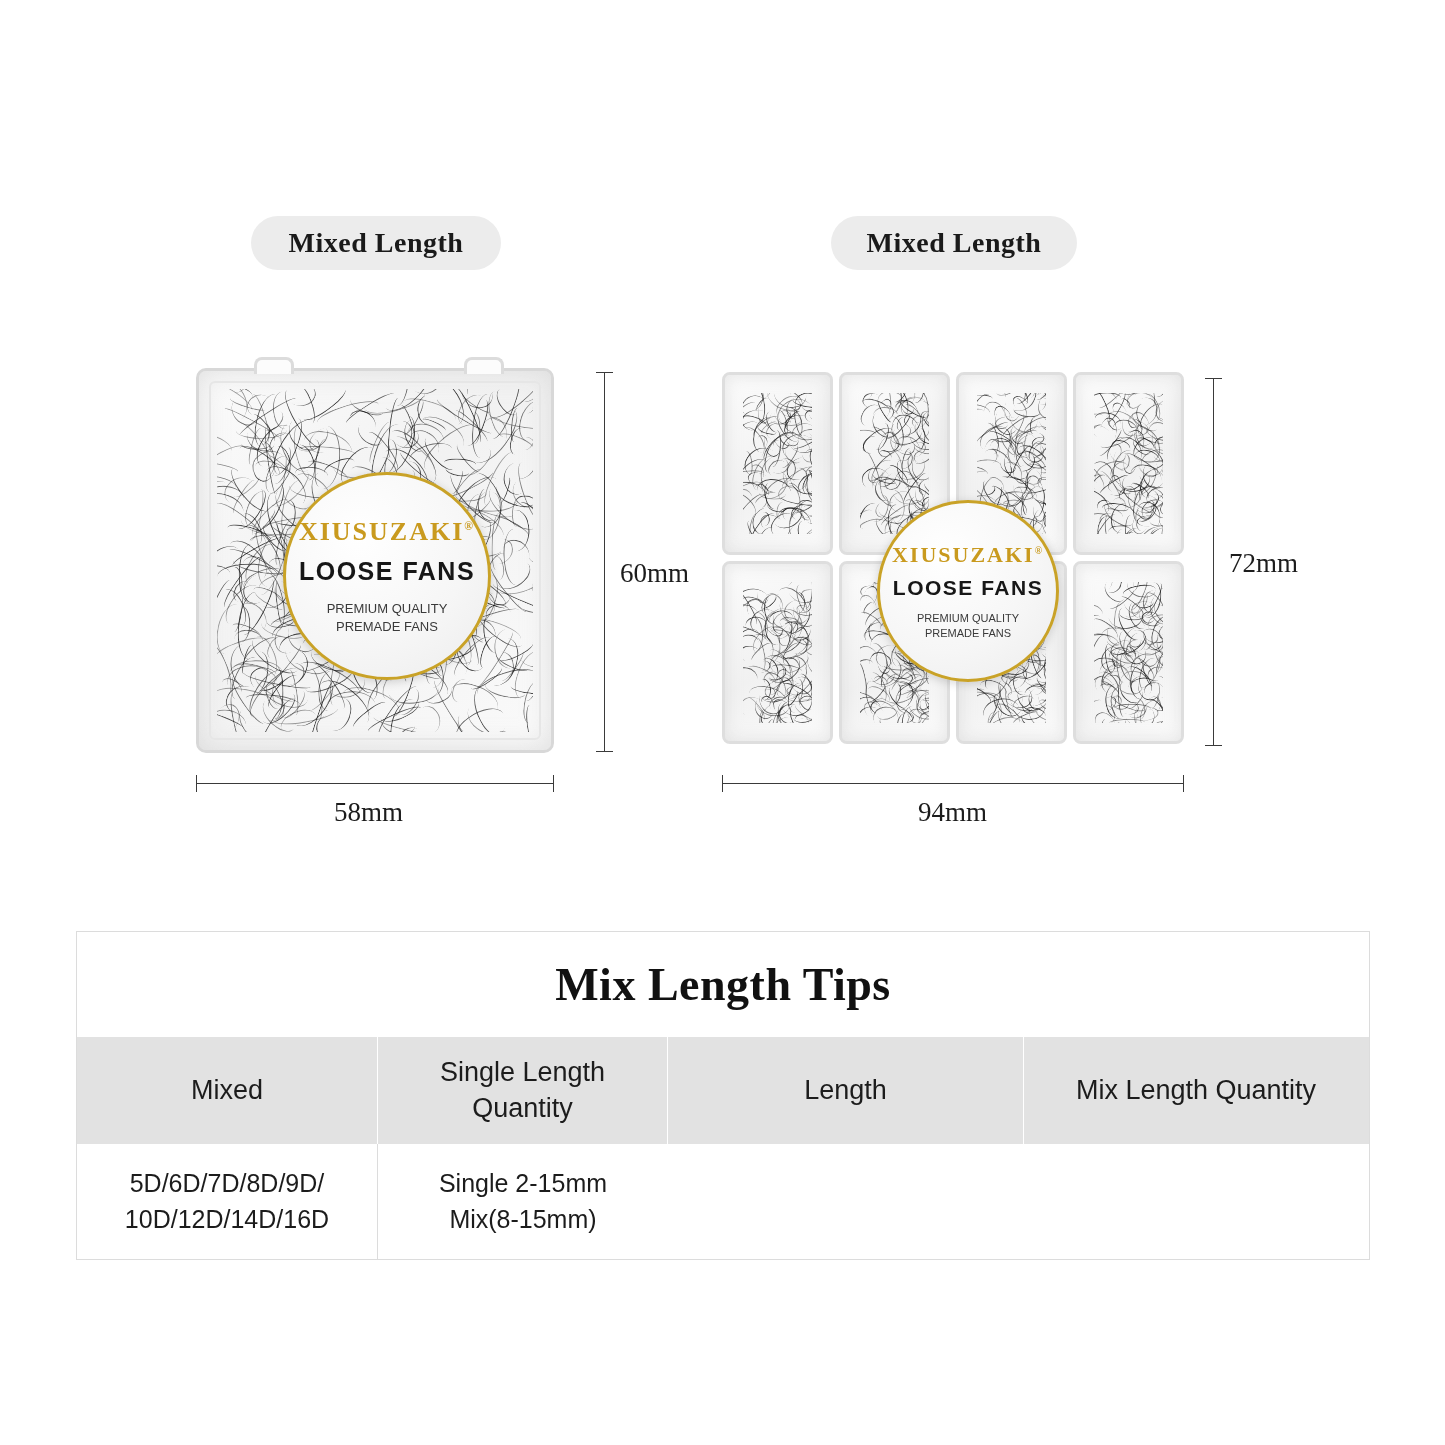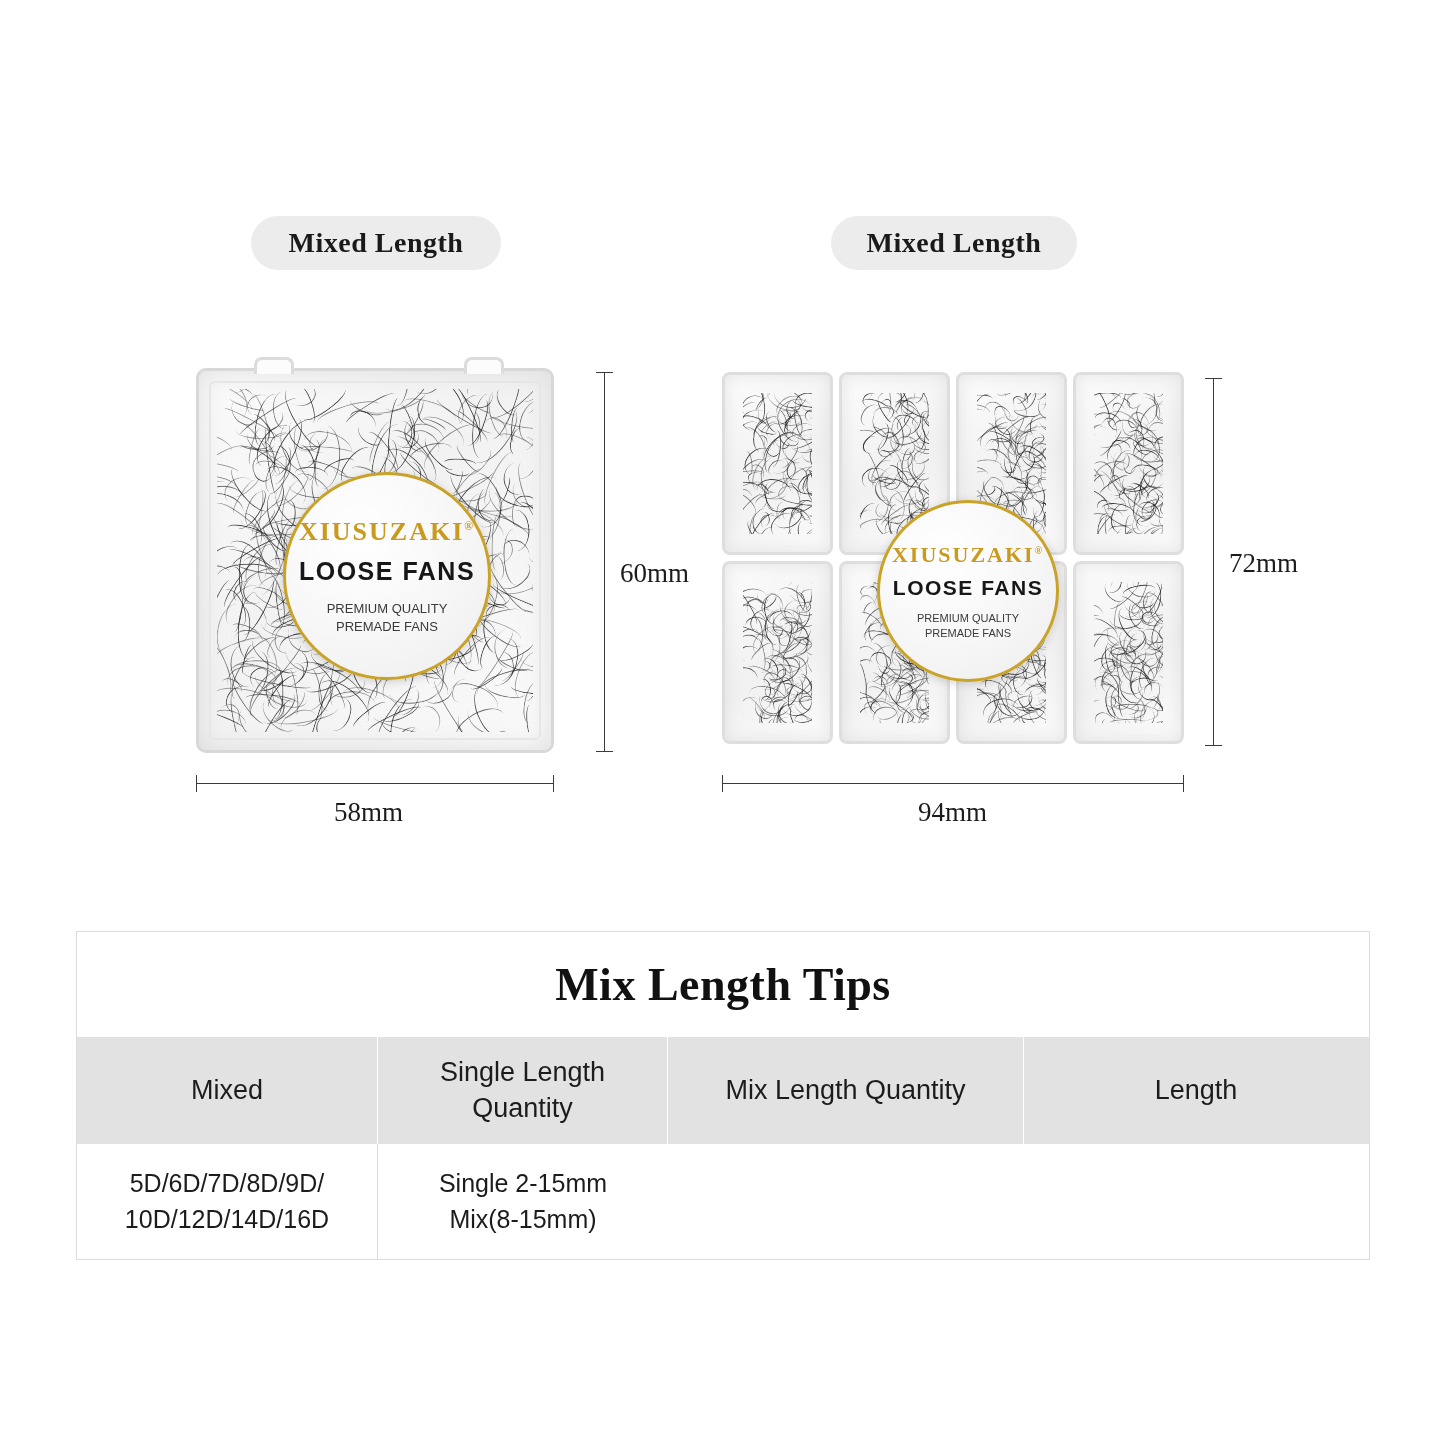--- a/index.html
+++ b/index.html
@@ -2027,22 +2027,22 @@
 <div class="dim-v" id="dim-mixed-v"></div>
 <div class="dim-label" id="lbl-mixed-h">72mm</div>
 <div class="dim-h" id="dim-mixed-h"></div>
 <div class="dim-label" id="lbl-mixed-w">94mm</div>
 
 <div id="tips-table">
   <div class="table-title">Mix Length Tips</div>
   <div class="table-head">
     <div class="cellh">Mixed</div>
     <div class="cellh">Single Length Quantity</div>
+    <div class="cellh">Length</div>
     <div class="cellh">Mix Length Quantity</div>
-    <div class="cellh">Length</div>
   </div>
   <div class="table-row">
     <div class="cellb">
       <span>
         <span class="two-line">5D/6D/7D/8D/9D/</span>
         <span class="two-line">10D/12D/14D/16D</span>
       </span>
     </div>
     <div class="cellb">
       <span>

